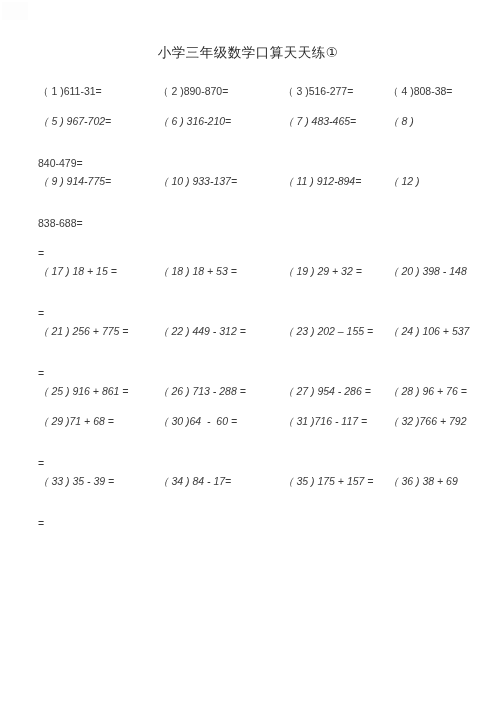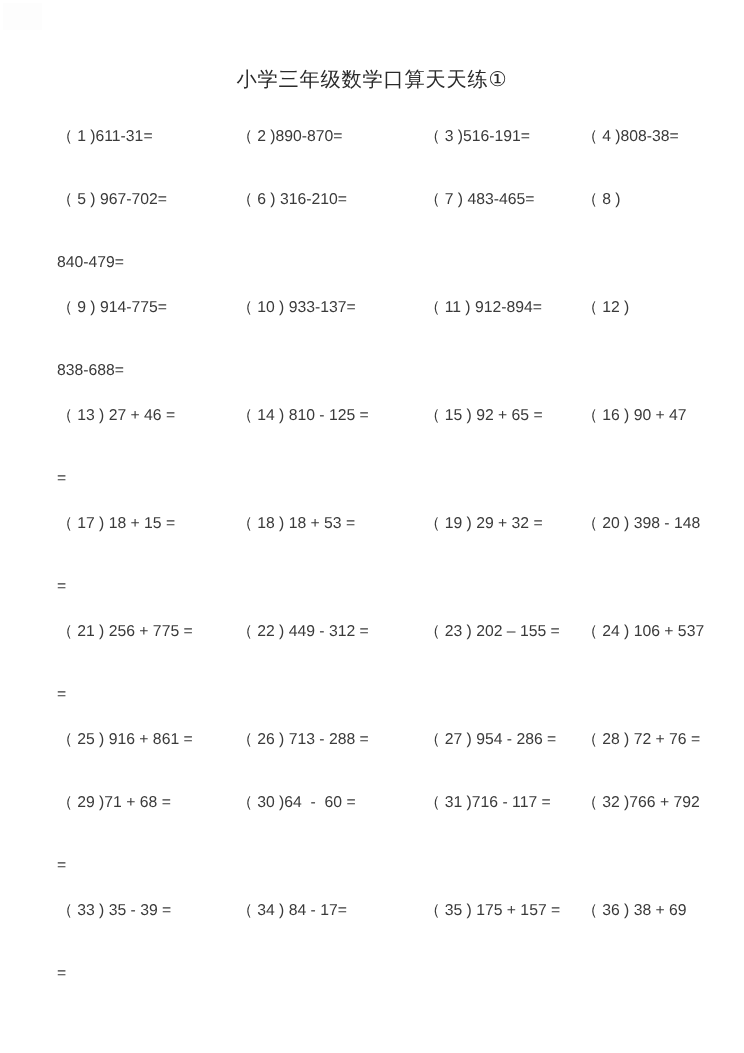--- a/index.html
+++ b/index.html
@@ -37,21 +37,21 @@
     width: 496px;
   }
   .problem-row {
     position: relative;
     height: 30px;
     font-size: 10.5px;
     color: #3a3a3a;
     white-space: pre;
   }
   .problem-row.gap {
-    margin-top: 12px;
+    font-style: italic;
   }
   .cell {
     position: absolute;
     top: 0;
     white-space: pre;
     font-size: 10.5px;
     color: #3a3a3a;
     line-height: 14px;
   }
   .c0 { left: 38px; }
@@ -84,42 +84,41 @@
 <body>
 
 <div id="page">
 
   <div class="corner-artifact"></div>
 
   <div class="worksheet-title">小学三年级数学口算天天练①</div>
 
   <div class="problem-body">
 
-  <div class="problem-row"><span class="cell c0">（ 1 )611-31=</span><span class="cell c1">（ 2 )890-870=</span><span class="cell c2">（ 3 )516-191=</span><span class="cell c3">（ 4 )808-38=</span></div>
+  <div class="problem-row"><span class="cell c0">（ 1 )611-31=</span><span class="cell c1">（ 2 )890-870=</span><span class="cell c2">（ 3 )516-277=</span><span class="cell c3">（ 4 )808-38=</span></div>
       <div class="problem-row gap"><span class="cell c0">（ 5 ) 967-702=</span><span class="cell c1">（ 6 ) 316-210=</span><span class="cell c2">（ 7 ) 483-465=</span><span class="cell c3">（ 8 )</span></div>
       <div class="wrap-row">
         <span class="wrap-cell">840-479=</span>
       </div>
       <div class="problem-row gap"><span class="cell c0">（ 9 ) 914-775=</span><span class="cell c1">（ 10 ) 933-137=</span><span class="cell c2">（ 11 ) 912-894=</span><span class="cell c3">（ 12 )</span></div>
       <div class="wrap-row">
         <span class="wrap-cell">838-688=</span>
       </div>
-      <div class="problem-row gap"><span class="cell c0">（ 13 ) 27 + 46 =</span><span class="cell c1">（ 14 ) 810 - 125 =</span><span class="cell c2">（ 15 ) 92 + 65 =</span><span class="cell c3">（ 16 ) 90 + 47</span></div>
       <div class="wrap-row">
         <span class="wrap-cell">=</span>
       </div>
       <div class="problem-row gap"><span class="cell c0">（ 17 ) 18 + 15 =</span><span class="cell c1">（ 18 ) 18 + 53 =</span><span class="cell c2">（ 19 ) 29 + 32 =</span><span class="cell c3">（ 20 ) 398 - 148</span></div>
       <div class="wrap-row">
         <span class="wrap-cell">=</span>
       </div>
       <div class="problem-row gap"><span class="cell c0">（ 21 ) 256 + 775 =</span><span class="cell c1">（ 22 ) 449 - 312 =</span><span class="cell c2">（ 23 ) 202 – 155 =</span><span class="cell c3">（ 24 ) 106 + 537</span></div>
       <div class="wrap-row">
         <span class="wrap-cell">=</span>
       </div>
-      <div class="problem-row gap"><span class="cell c0">（ 25 ) 916 + 861 =</span><span class="cell c1">（ 26 ) 713 - 288 =</span><span class="cell c2">（ 27 ) 954 - 286 =</span><span class="cell c3">（ 28 ) 72 + 76 =</span></div>
+      <div class="problem-row gap"><span class="cell c0">（ 25 ) 916 + 861 =</span><span class="cell c1">（ 26 ) 713 - 288 =</span><span class="cell c2">（ 27 ) 954 - 286 =</span><span class="cell c3">（ 28 ) 96 + 76 =</span></div>
       <div class="problem-row gap"><span class="cell c0">（ 29 )71 + 68 =</span><span class="cell c1">（ 30 )64  -  60 =</span><span class="cell c2">（ 31 )716 - 117 =</span><span class="cell c3">（ 32 )766 + 792</span></div>
       <div class="wrap-row">
         <span class="wrap-cell">=</span>
       </div>
       <div class="problem-row gap"><span class="cell c0">（ 33 ) 35 - 39 =</span><span class="cell c1">（ 34 ) 84 - 17=</span><span class="cell c2">（ 35 ) 175 + 157 =</span><span class="cell c3">（ 36 ) 38 + 69</span></div>
       <div class="wrap-row">
         <span class="wrap-cell">=</span>
       </div>
     </div>
 

